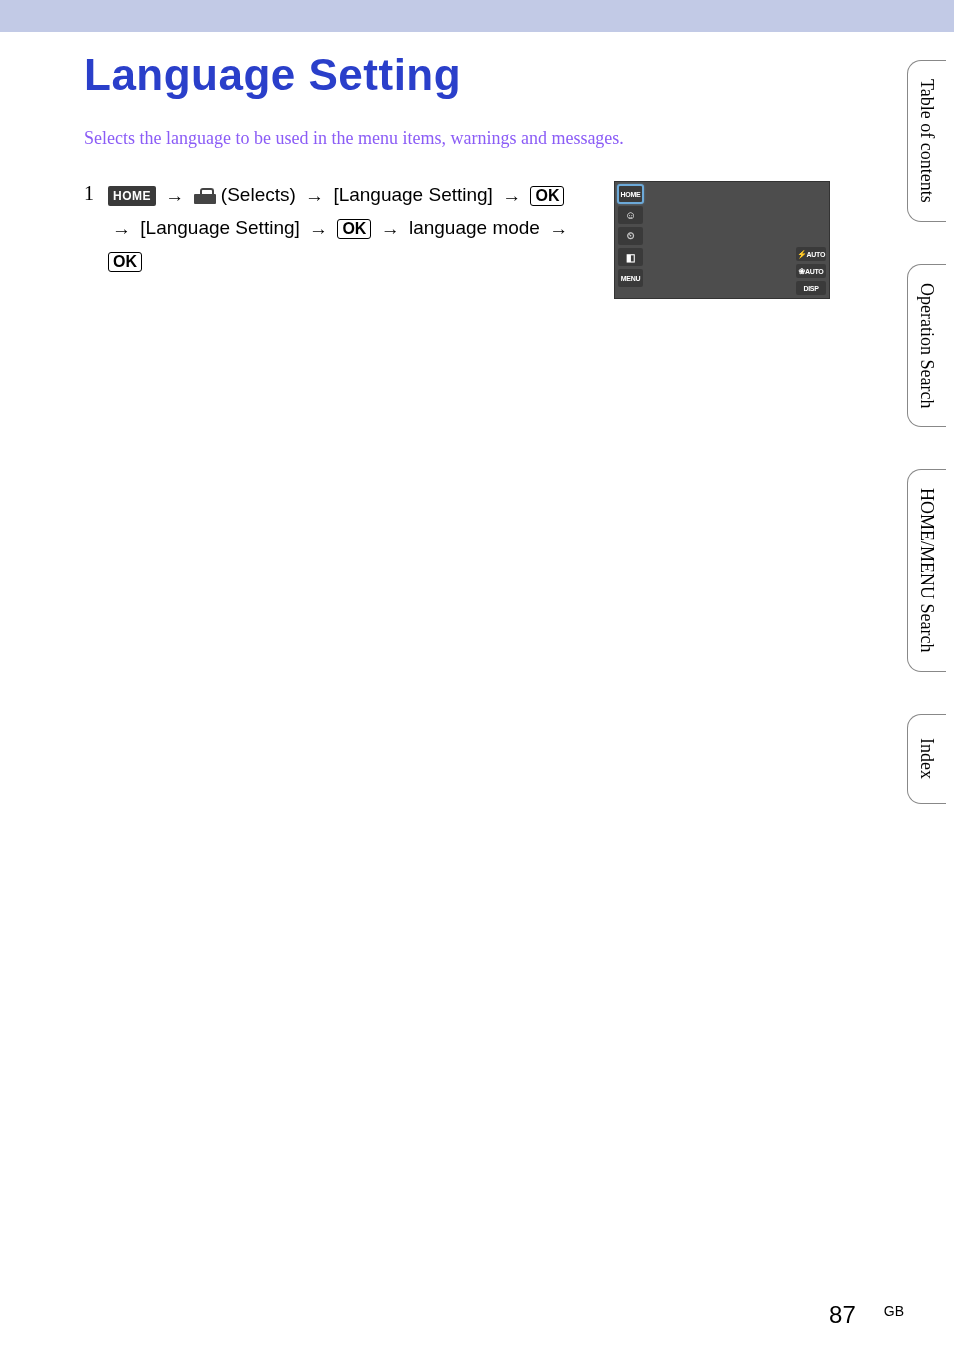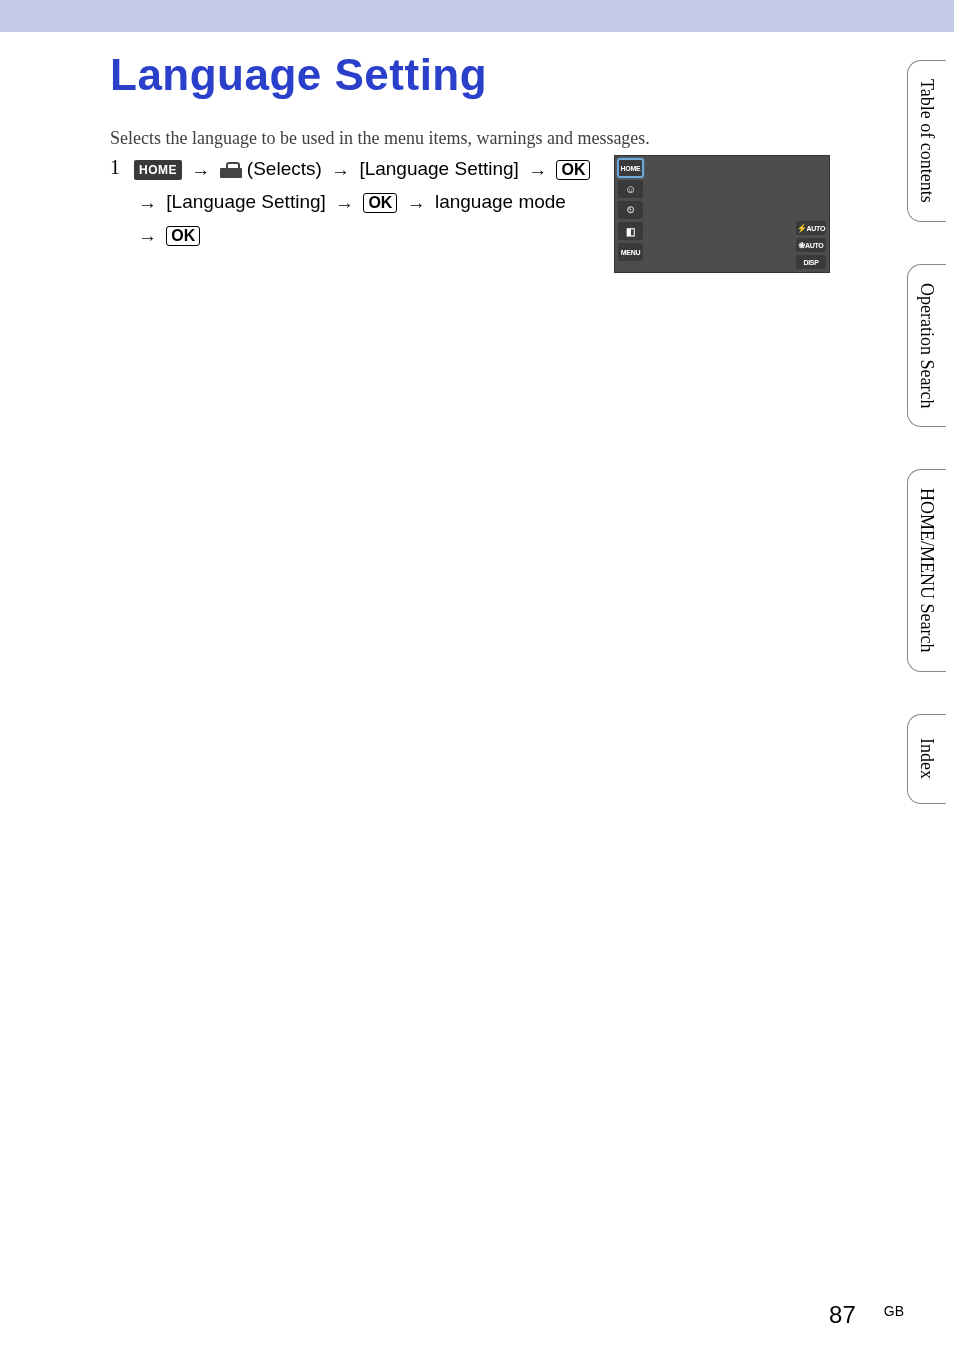--- a/index.html
+++ b/index.html
@@ -13,36 +13,36 @@
       width: 954px;
       height: 1369px;
       position: relative;
     }
     .top-bar {
       background: #c2cae6;
       height: 32px;
       width: 100%;
     }
     .content {
-      padding: 18px 0 0 110px;
+      padding: 18px 0 0 84px;
       width: 830px;
     }
     .page-title {
       font-family: Arial, Helvetica, sans-serif;
       font-size: 44px;
       font-weight: bold;
       color: #2a3fca;
       margin-bottom: 28px;
       letter-spacing: 0.5px;
     }
     .intro {
       font-family: "Times New Roman", serif;
       font-size: 18px;
-      color: #404040;
-      margin-bottom: 4px;
+      color: #8b5cf6;
+      margin-bottom: 30px;
     }
     .step-row {
       display: flex;
       align-items: flex-start;
       gap: 18px;
     }
     .step-text {
       display: flex;
       align-items: flex-start;
       flex: 1;

